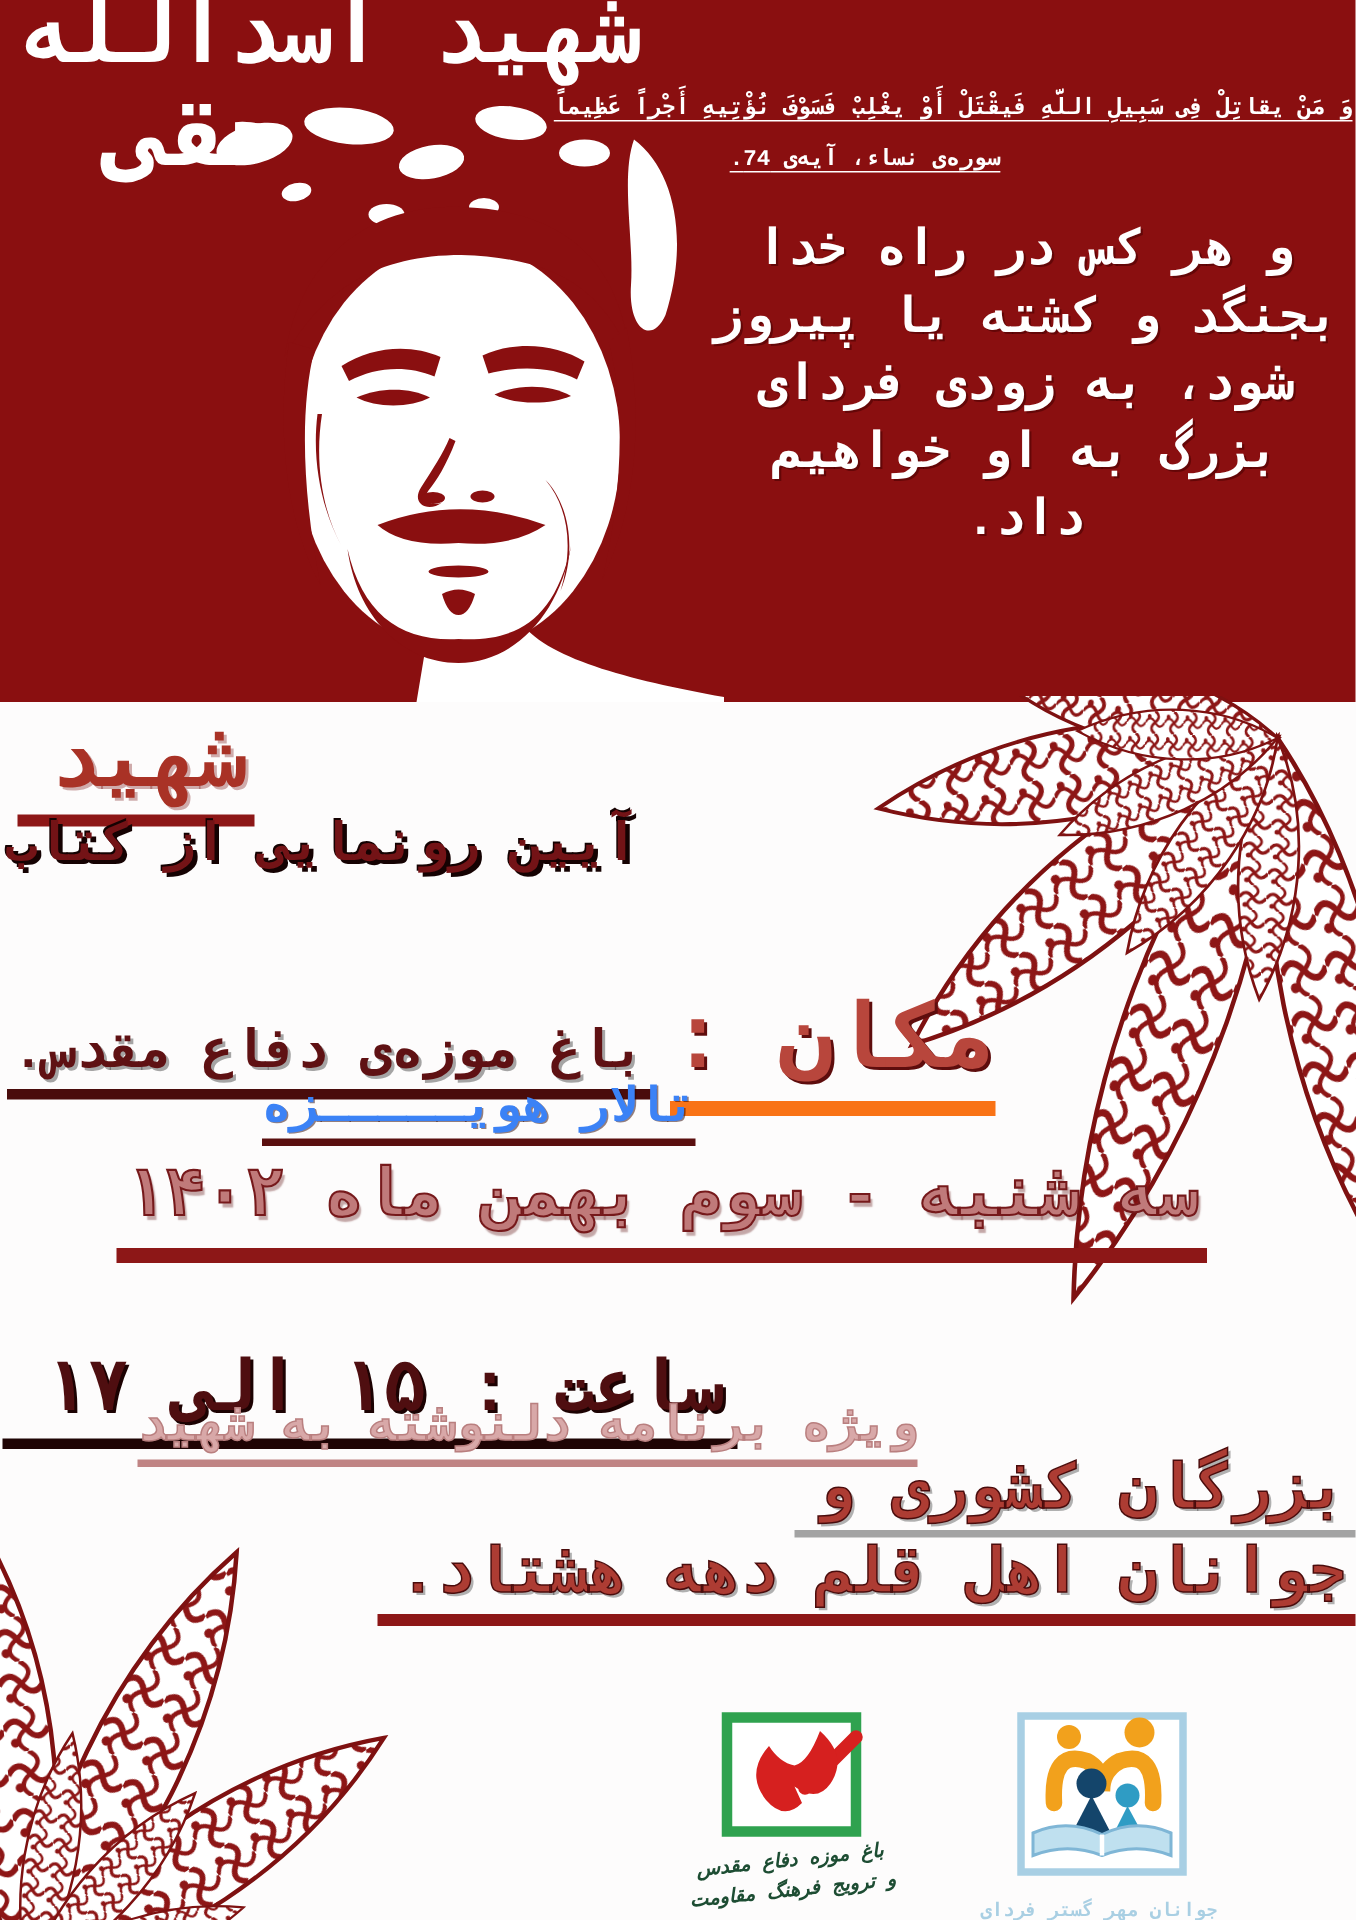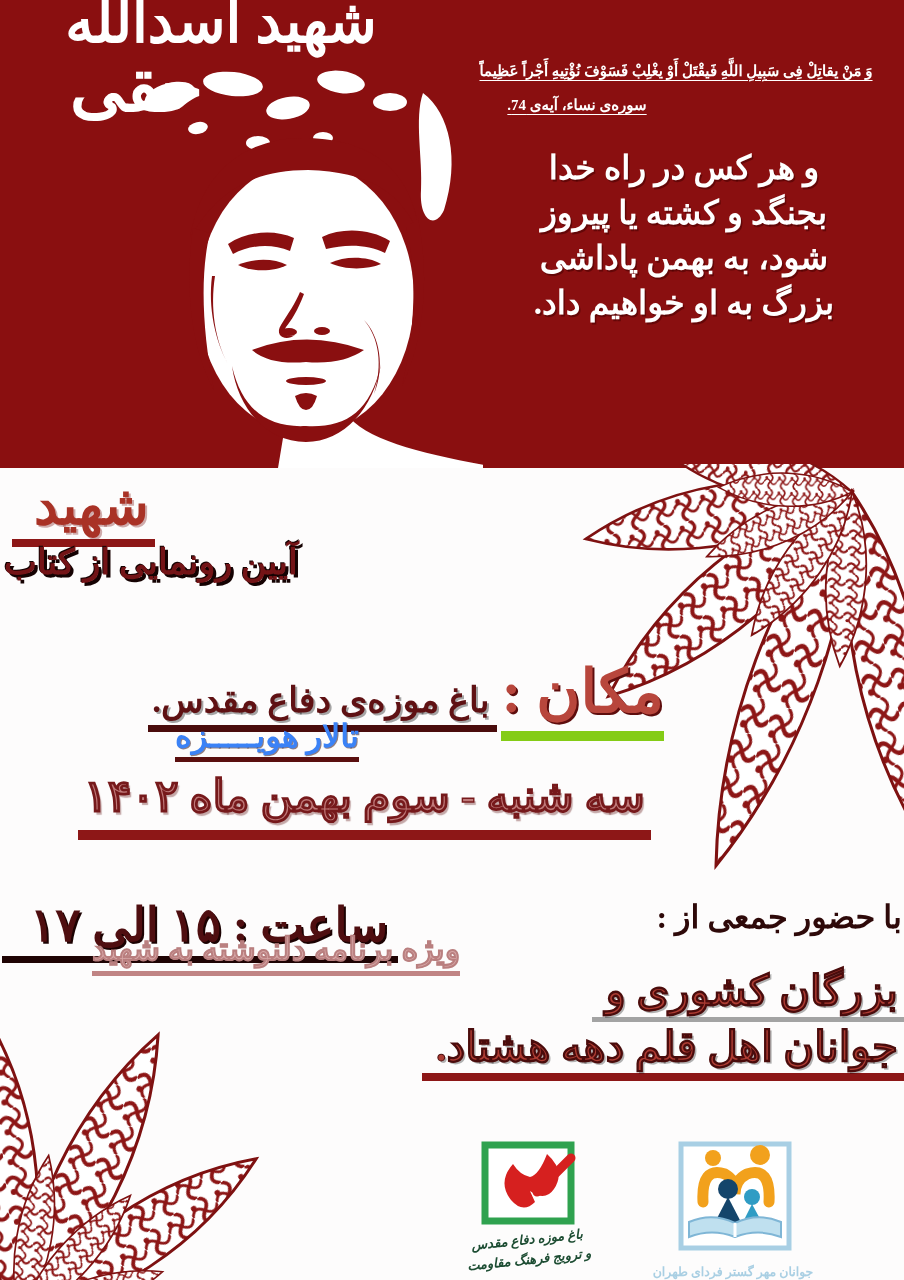--- a/index.html
+++ b/index.html
@@ -1,18 +1,18 @@
 <!DOCTYPE html>
 <html lang="fa" dir="rtl"><head>
 <meta charset="utf-8">
 <style>
   html,body{margin:0;padding:0;background:#ffffff;}
   .poster{
     position:relative;width:904px;height:1280px;overflow:hidden;
-    background:#fdfcfc;font-family:Liberation Serif, serif;direction:rtl;
+    background:#fdfcfc;font-family:Liberation Mono, monospace;direction:rtl;
   }
   
   .header{position:absolute;left:0;top:0;width:904px;height:468px;background:#8A0F10;}
   .name-line1{position:absolute;left:6px;top:-12px;width:430px;font-size:57px;font-weight:bold;
     color:#fff;text-align:center;white-space:nowrap;transform:scaleY(1.06);}
   .name-line2{position:absolute;left:70px;top:48px;font-size:68px;font-weight:bold;color:#fff;}
   .verse1{position:absolute;left:450px;top:62px;width:452px;font-size:15px;font-weight:bold;color:#fff;
     text-align:center;text-decoration:underline;text-underline-offset:4px;white-space:nowrap;}
   .verse2{position:absolute;left:452px;top:96px;width:250px;font-size:15px;font-weight:bold;color:#fff;
     text-align:center;text-decoration:underline;text-underline-offset:4px;}
@@ -20,21 +20,21 @@
     color:#ffffff;text-align:center;line-height:1.36;text-shadow:1.5px 1.5px 0 rgba(70,0,0,.55);}
   .portrait{position:absolute;left:138px;top:68px;width:345px;height:400px;}
   
   .pbody{position:absolute;left:0;top:468px;width:904px;height:812px;}
   .t{position:absolute;white-space:nowrap;font-weight:bold;}
   .shahid{left:12px;top:6px;font-size:54px;color:#A93226;border-bottom:8px solid #8d1717;
     padding:0 6px 2px 22px;text-shadow:2px 2px 0 rgba(120,20,20,.35);}
   .title{left:4px;top:74px;font-size:35px;color:#731316;
     text-shadow:3px 3px 0 #150202,-1px -1px 0 #150202;}
   .locrow{position:absolute;right:240px;top:188px;white-space:nowrap;}
-  .loclabel{font-size:60px;font-weight:bold;color:#b8463c;border-bottom:10px solid #84cc16;
+  .loclabel{font-size:60px;font-weight:bold;color:#b8463c;border-bottom:10px solid #f97316;
     padding-bottom:4px;text-shadow:2px 2px 0 #5e0d0d;display:inline-block;vertical-align:baseline;}
   .locvalue{font-size:35px;font-weight:bold;color:#5F1113;border-bottom:7px solid #4a0c0c;
     padding:0 8px 4px 4px;text-shadow:2px 2px 0 rgba(0,0,0,.35);display:inline-block;vertical-align:baseline;}
   .hall{left:175px;top:249px;font-size:32px;color:#3b82f6;border-bottom:5px solid #5a0f0f;
     padding-bottom:2px;text-shadow:1px 1px 0 rgba(40,0,0,.5);}
   .date{left:78px;top:302px;font-size:44px;color:#c07a7a;-webkit-text-stroke:1.4px #76191b;
     border-bottom:10px solid #8d1717;padding:0 6px 8px 6px;text-shadow:2px 3px 1px rgba(90,10,10,.35);}
   .time{left:2px;top:384px;font-size:47px;color:#4f0e10;text-shadow:2px 2px 0 #1c0202;
     border-bottom:7px solid #1f0404;padding:0 10px 4px 28px;margin-top:45px;}
   .attendhead{right:2px;top:430px;font-size:32px;color:#2e0909;}
@@ -63,21 +63,21 @@
 
     <div class="name-line1">شهید اسدالله</div>
     <div class="name-line2">حقی</div>
 
     <div class="verse1">وَ مَنْ یقاتِلْ فِی سَبِیلِ اللَّهِ فَیقْتَلْ أَوْ یغْلِبْ فَسَوْفَ نُؤْتِیهِ أَجْراً عَظِیماً</div>
     <div class="verse2">سوره‌ی نساء، آیه‌ی 74.</div>
 
     <div class="translation">
       <div>و هر کس در راه خدا</div>
       <div>بجنگد و کشته یا پیروز</div>
-      <div>شود، به بهمن پاداشی</div>
+      <div>شود، به زودی فردای</div>
       <div>بزرگ به او خواهیم داد.</div>
     </div>
 
     <svg class="portrait" viewBox="0 0 345 400" aria-hidden="true">
 
       <g fill="#ffffff">
         <ellipse cx="32" cy="28" rx="26" ry="13" transform="rotate(-15 32 28)"></ellipse>
         <ellipse cx="95" cy="16" rx="30" ry="12" transform="rotate(6 95 16)"></ellipse>
         <ellipse cx="150" cy="40" rx="22" ry="11" transform="rotate(-10 150 40)"></ellipse>
         <ellipse cx="203" cy="14" rx="24" ry="11" transform="rotate(8 203 14)"></ellipse>
@@ -170,21 +170,20 @@
 
     <div class="locrow">
       <span class="loclabel">مکان :</span>
       <span class="locvalue">باغ موزه‌ی دفاع مقدس.</span>
     </div>
 
     <div class="t hall">تالار هویـــــزه</div>
     <div class="t date">سه شنبه - سوم بهمن ماه ۱۴۰۲</div>
     <div class="t time">ساعت : ۱۵ الی ۱۷</div>
 
-    <div class="t attendhead">با حضور جمعی از :</div>
     <div class="t special">ویژه برنامه دلنوشته به شهید</div>
     <div class="t attend1">بزرگان کشوری و</div>
     <div class="t attend2">جوانان اهل قلم دهه هشتاد.</div>
 
     <div class="logo logo-museum">
       <svg width="122" height="86" viewBox="0 0 122 86" aria-hidden="true">
         <rect x="18" y="5" width="86" height="76" fill="#ffffff" stroke="#2FA24F" stroke-width="7"></rect>
         <path d="M104 18 L70 52" stroke="#D6201F" stroke-width="9" fill="none" stroke-linecap="round"></path>
         <path d="M46 24 q-16 18 -2 36 q12 14 24 2 l-5 -11 q15 11 24 -2 q12 -18 -7 -35 q-8 21 -17 23 q-10 -2 -17 -13 z" fill="#D6201F"></path>
       </svg>

